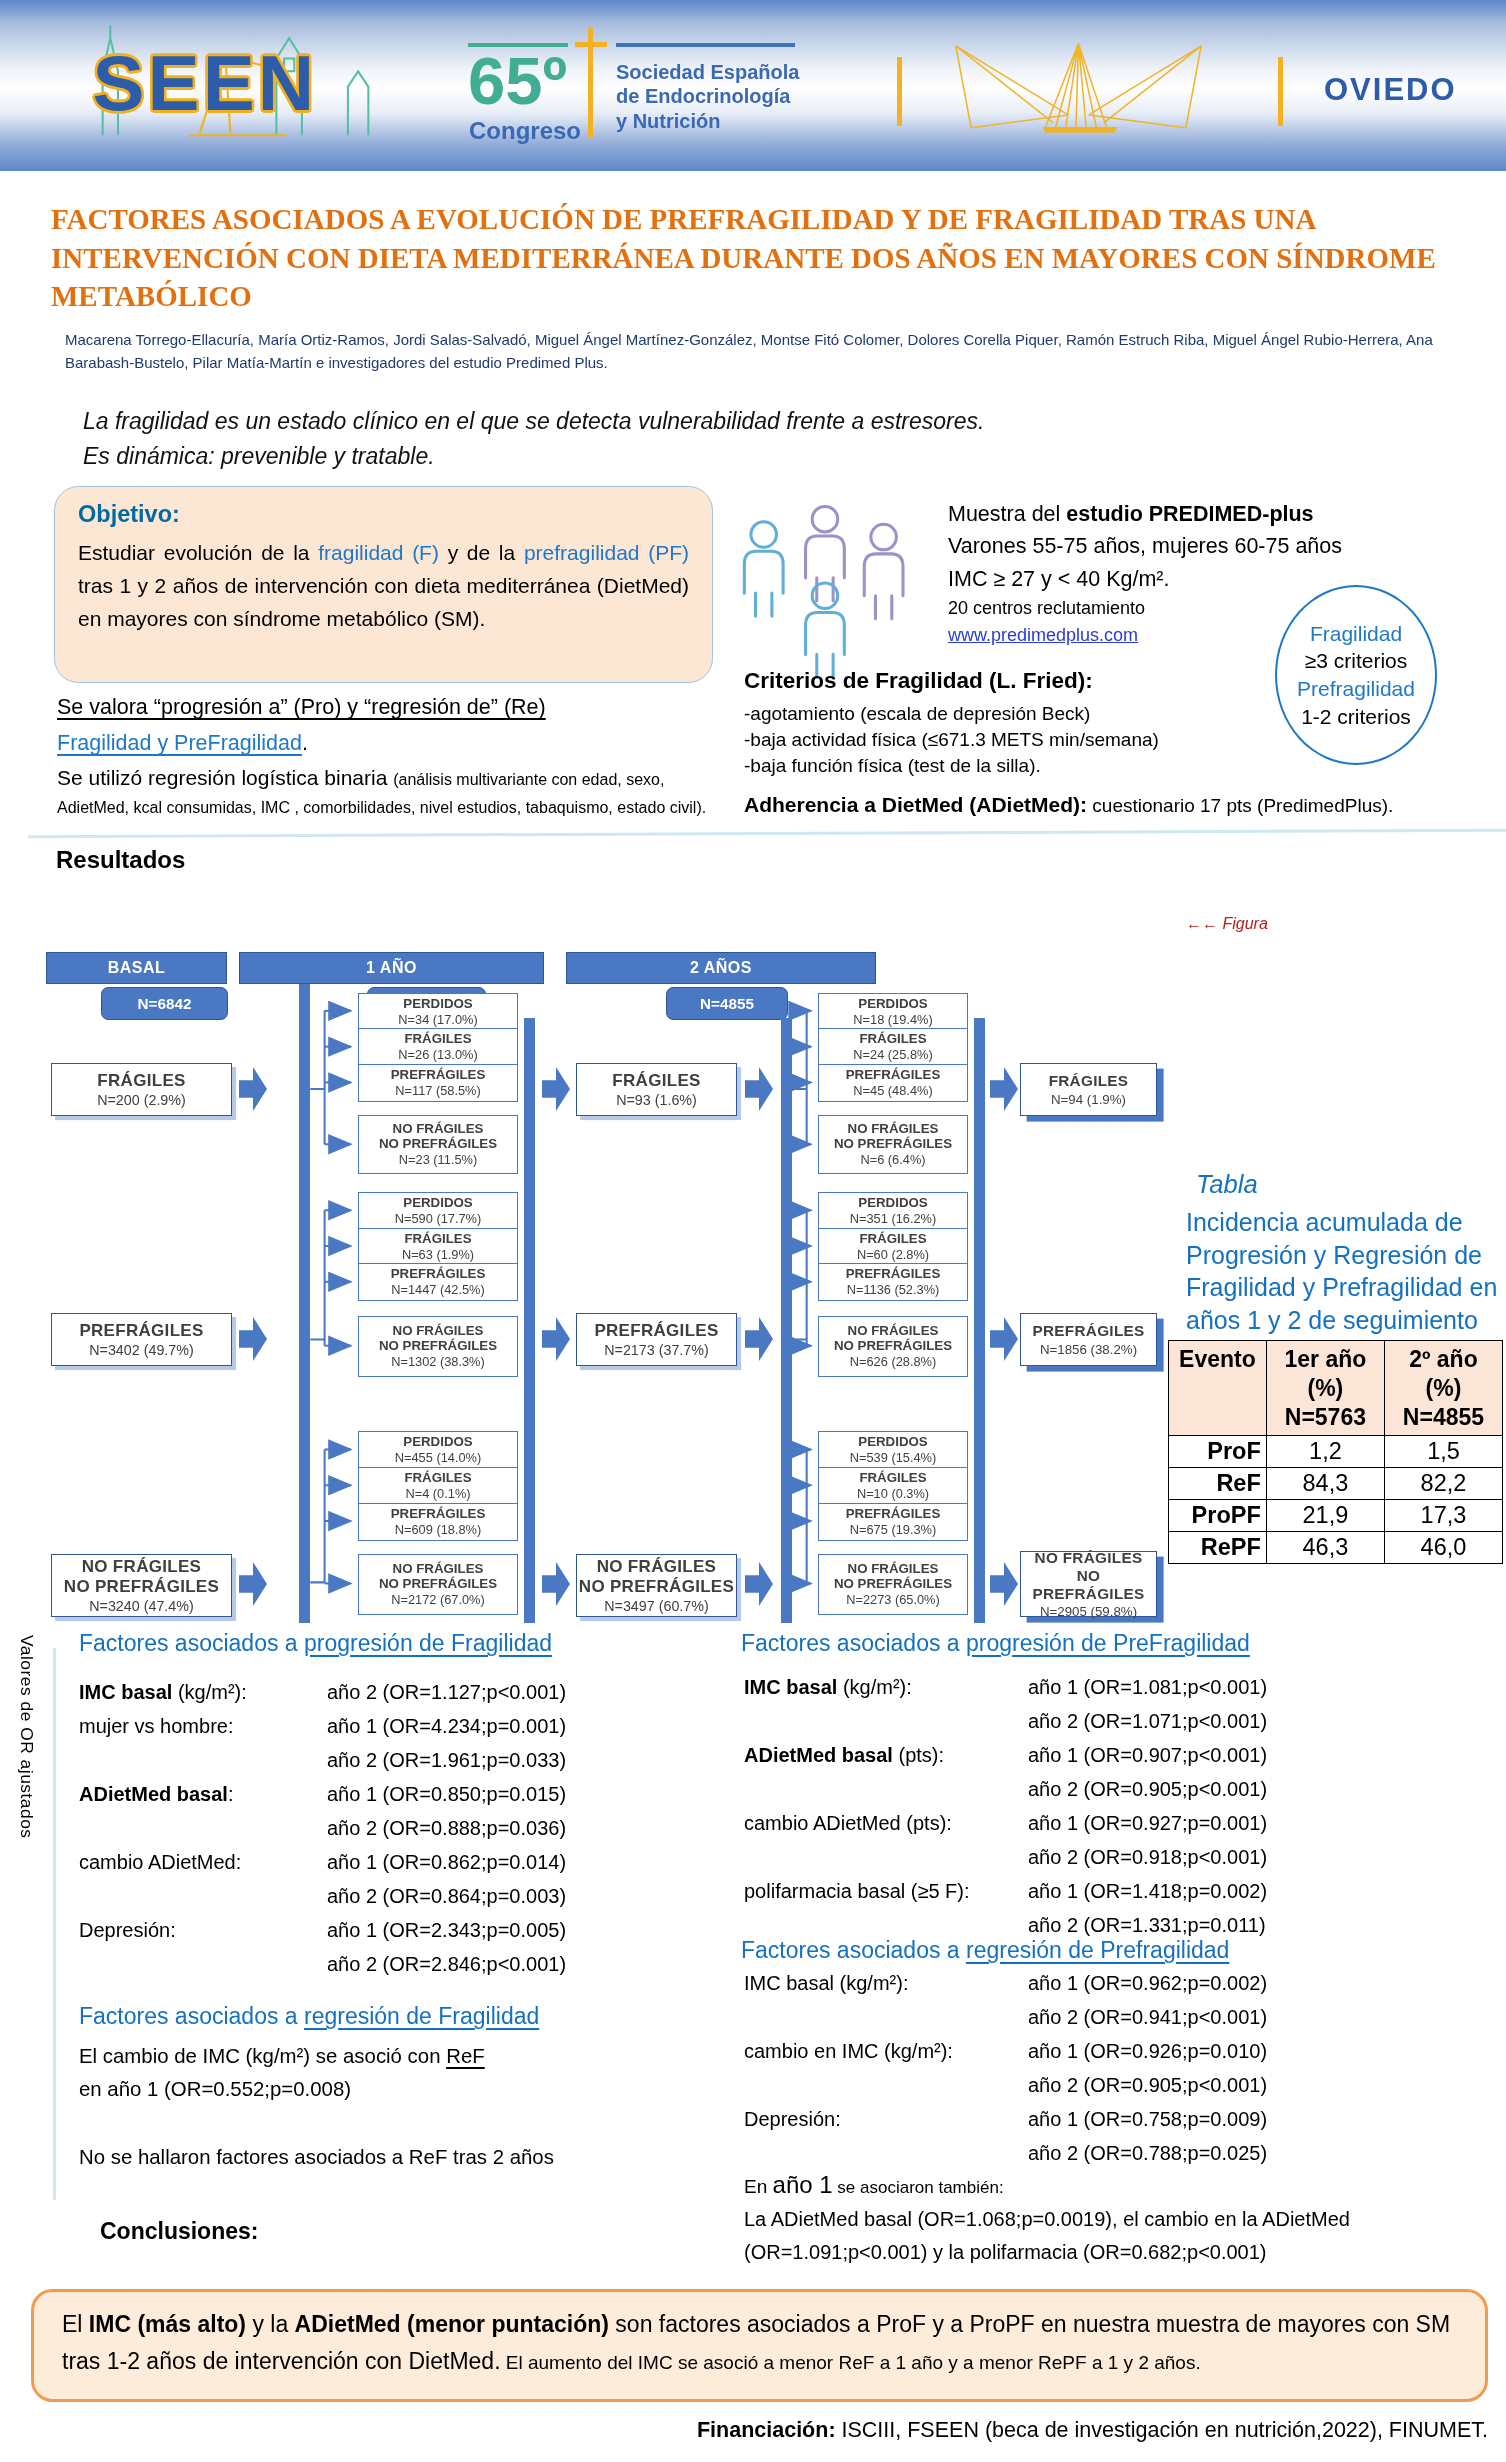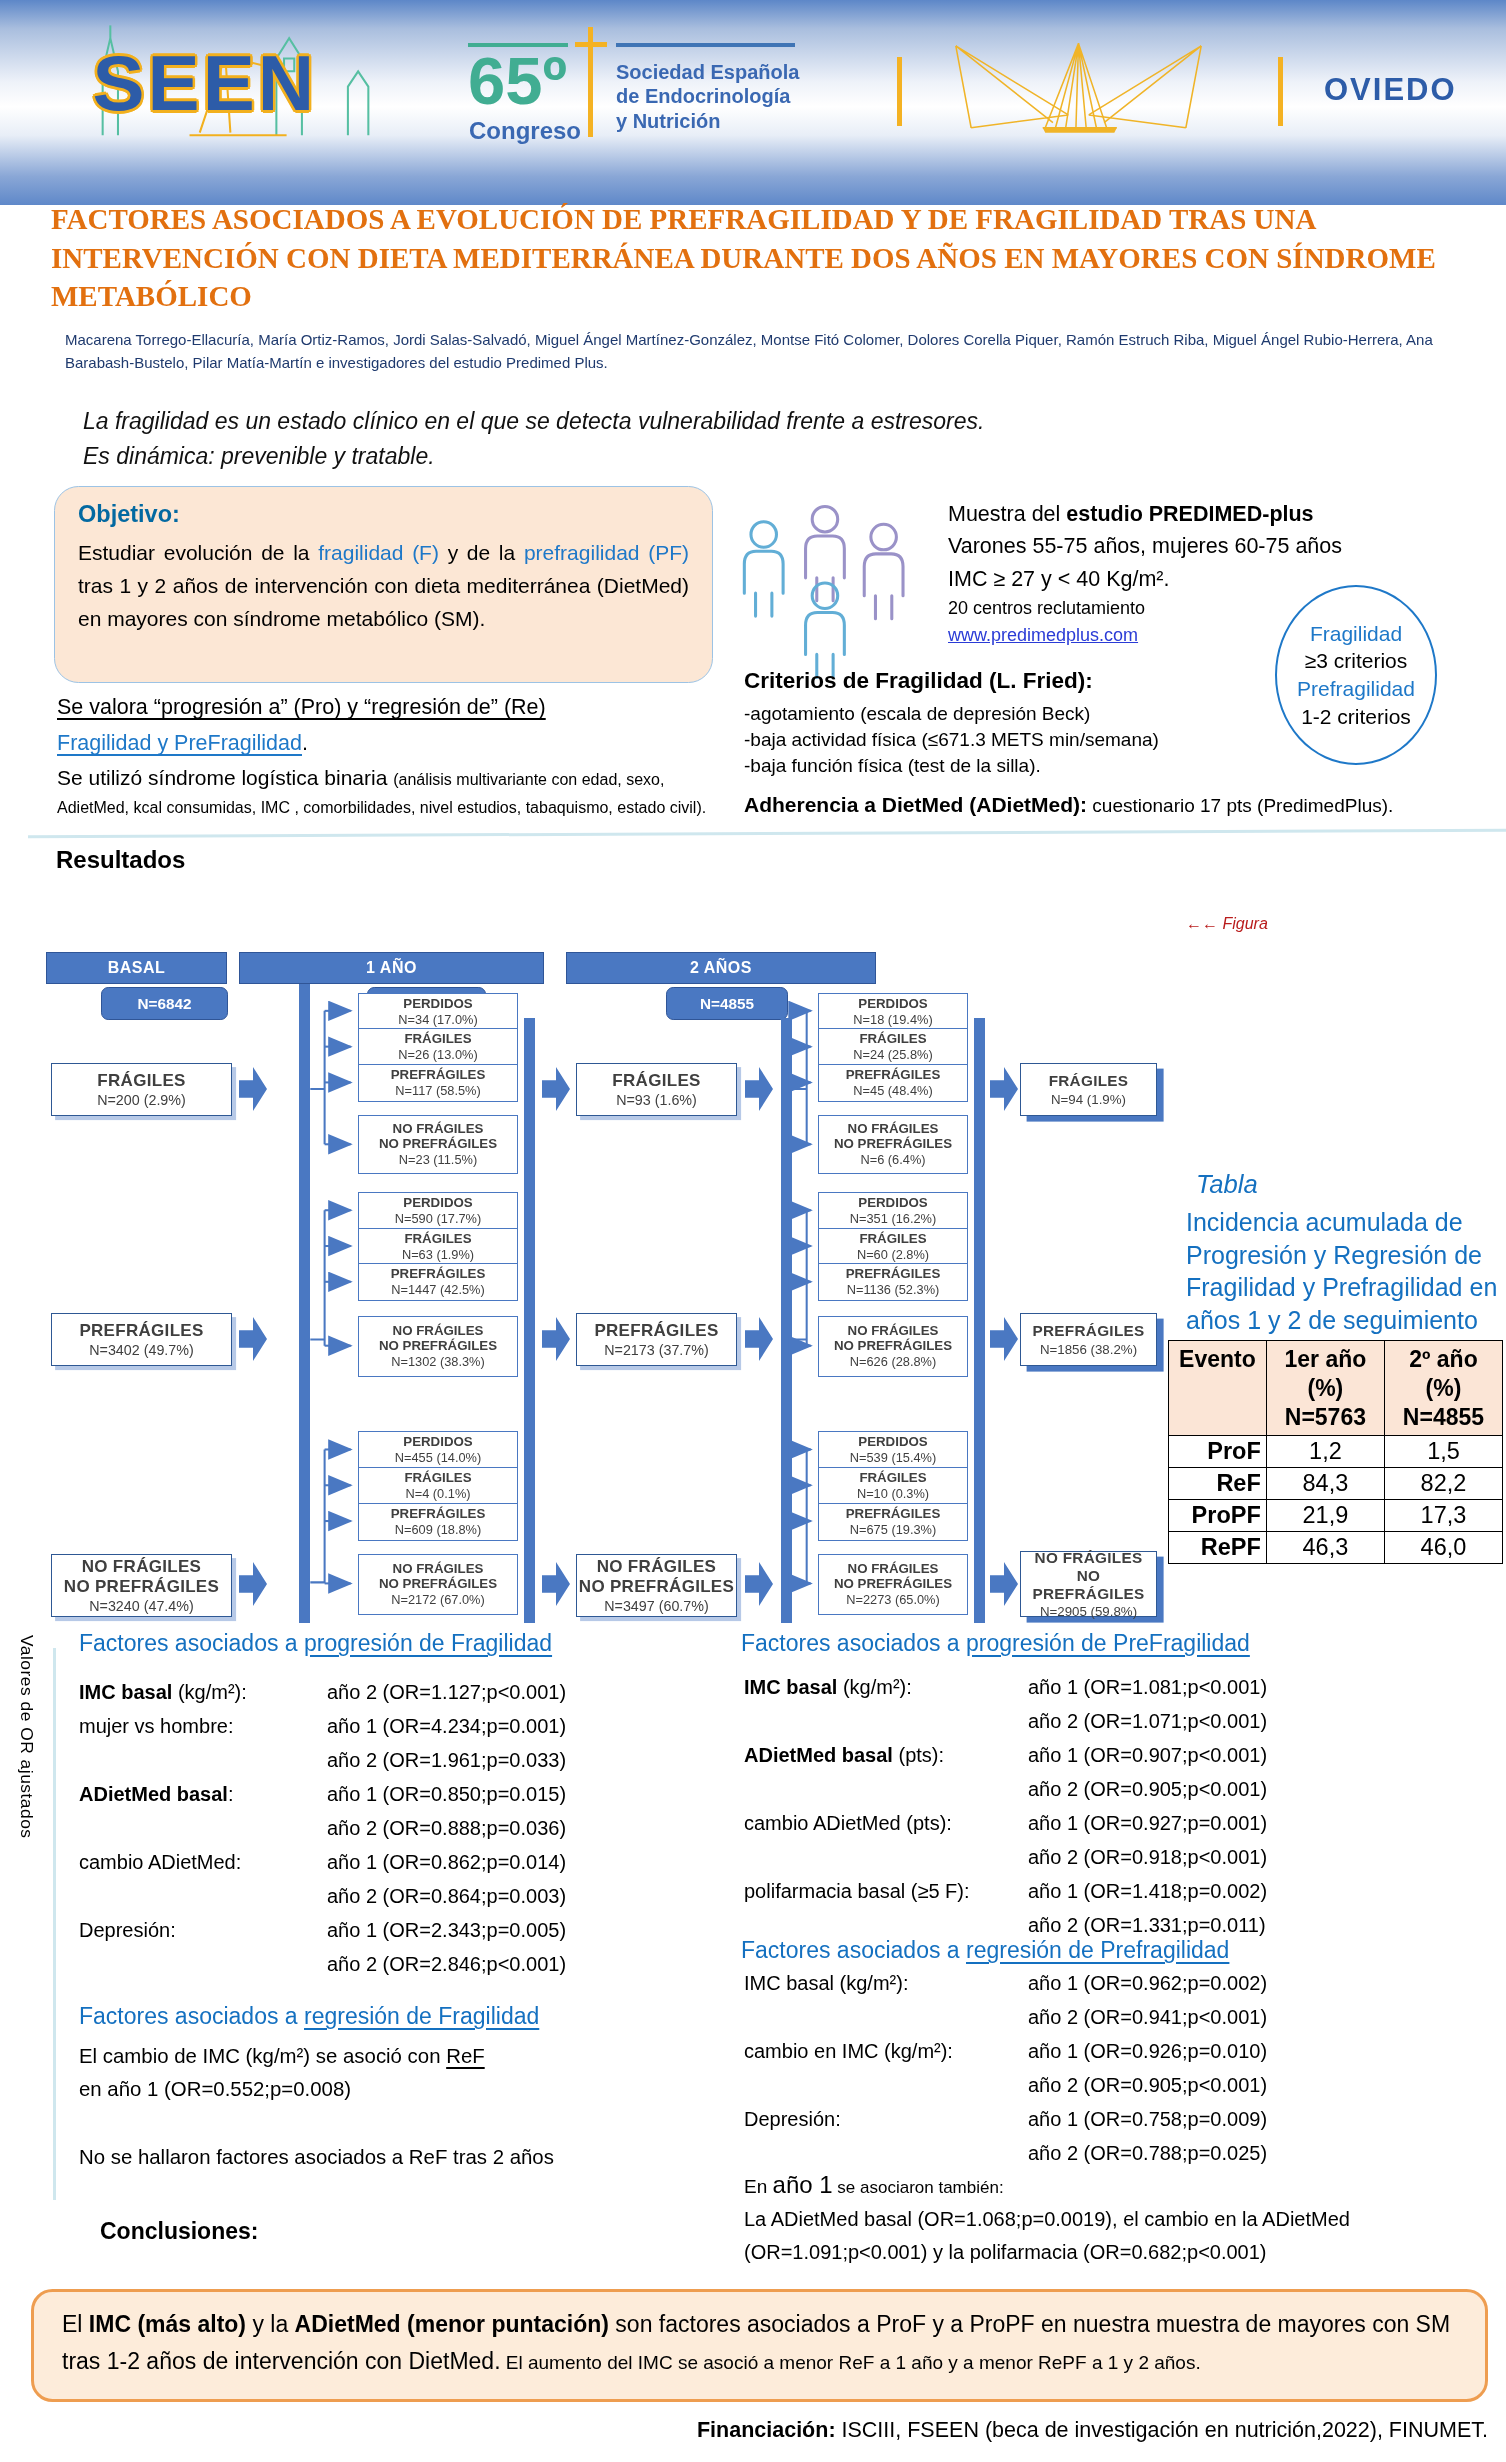--- a/index.html
+++ b/index.html
@@ -1,21 +1,21 @@
 <!DOCTYPE html>
 <html style="font-size:8.2px"><head>
 <meta charset="utf-8">
 <style>
   html,body{margin:0;padding:0;background:#888;}
   .poster{position:relative;width:1507px;height:2462px;background:#ffffff;
     font-family:"Liberation Sans", sans-serif;overflow:hidden;}
   .abs{position:absolute;}
   .pre{white-space:pre-line;}
   
-  .hdr{left:0;top:0;width:1507px;height:205px;
+  .hdr{left:0;top:0;width:1507px;height:171px;
     background:linear-gradient(180deg,#5d87c8 0%,#a9bede 14%,#eef2f9 40%,#ffffff 52%,#e8eef7 66%,#8aa7d6 86%,#5f88c9 100%);}
   .seen-txt{font-size:78px;font-weight:bold;color:#2d5ca8;letter-spacing:3.1px;
     text-shadow:-2.6px 0 #f2b01e,2.6px 0 #f2b01e,0 -2.6px #f2b01e,0 2.6px #f2b01e,-2px -2px #f2b01e,2px 2px #f2b01e,-2px 2px #f2b01e,2px -2px #f2b01e;}
   .c65{font-size:67px;font-weight:bold;color:#41ad92;line-height:1;}
   .congreso{font-size:24px;font-weight:bold;color:#3a68b2;}
   .society{font-size:20px;font-weight:bold;color:#3a68b2;line-height:1.22;}
   .oviedo{font-size:31px;font-weight:bold;color:#2d5ca8;letter-spacing:2px;}
   .ybar{background:#f4b223;}
   
   .title{font-family:"Liberation Serif", serif;font-weight:bold;color:#e2700f;
@@ -152,21 +152,21 @@
   <div class="abs objbox" style="left:54px;top:486px;width:659px;height:197px;padding:14.3px 23px;box-sizing:border-box;">
     <div class="objhead">Objetivo:</div>
     <div class="objtext" style="margin-top:9.2px;">
       <span>Estudiar evolución de la </span><span class="blue">fragilidad (F)</span><span> y de la </span><span class="blue">prefragilidad (PF)</span><span> tras 1 y 2 años de intervención con dieta mediterránea (DietMed) en mayores con síndrome metabólico (SM).</span>
     </div>
   </div>
 
   <div class="abs meth1" style="left:57px;top:695px;">Se valora “progresión a” (Pro) y “regresión de” (Re)</div>
   <div class="abs meth2" style="left:57px;top:728px;"><span class="blue" style="text-decoration:underline;text-decoration-thickness:1.5px;text-underline-offset:4.1px;">Fragilidad y PreFragilidad</span><span>.</span></div>
   <div class="abs meth3" style="left:57px;top:764px;width:670px;">
-    <span>Se utilizó síndrome logística binaria </span><span class="methsmall">(análisis multivariante con edad, sexo, AdietMed, kcal consumidas, IMC , comorbilidades, nivel estudios, tabaquismo, estado civil).</span>
+    <span>Se utilizó regresión logística binaria </span><span class="methsmall">(análisis multivariante con edad, sexo, AdietMed, kcal consumidas, IMC , comorbilidades, nivel estudios, tabaquismo, estado civil).</span>
   </div>
 
   <svg class="abs" style="left:728px;top:491px;" width="199" height="189" viewBox="0 0 390 370">
     <defs>
       <g id="personShape" stroke="currentColor" stroke-width="6" fill="none" stroke-linecap="round">
         <circle cx="0" cy="0" r="25"></circle>
         <path d="M-38,115 V58 Q-38,33 -15,33 L15,33 Q38,33 38,58 V115"></path>
         <path d="M-20,33 V112 M20,33 V112" opacity="0"></path>
         <path d="M-16,115 V160 M16,115 V160"></path>
       </g>

